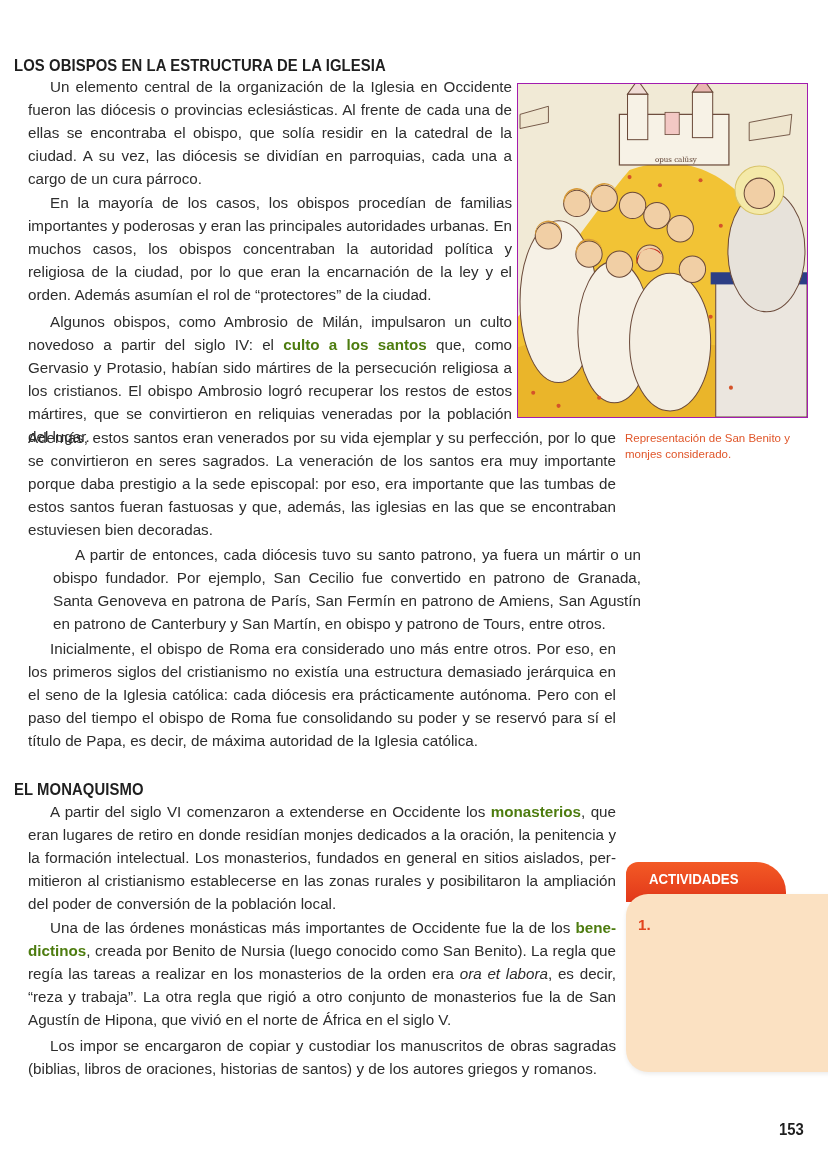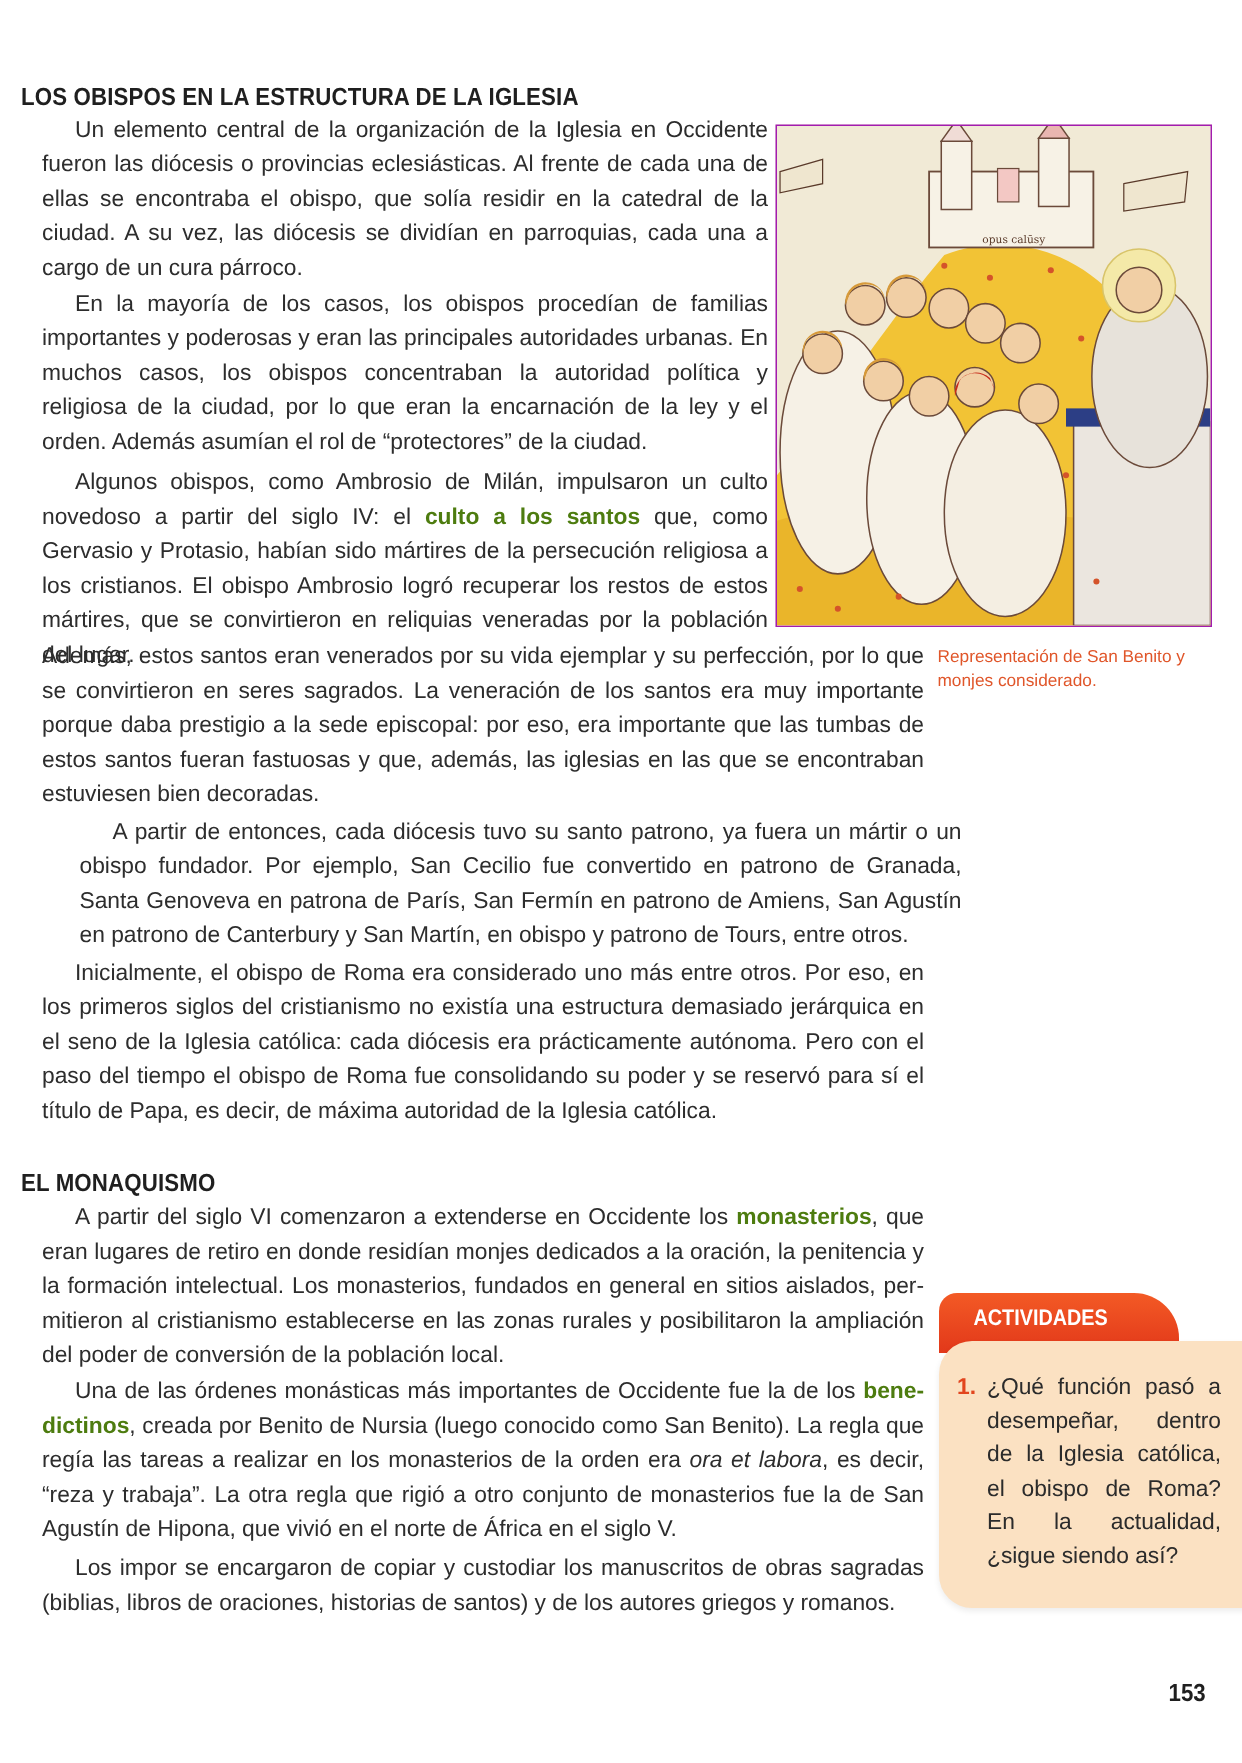--- a/index.html
+++ b/index.html
@@ -151,17 +151,16 @@
       </g>
     </svg>
   </div>
   <p class="caption">Representación de San Benito y monjes considerado.</p>
 
   <div class="act-tab"></div>
   <p class="act-tab-label">ACTIVIDADES</p>
   <div class="act-box"></div>
   <div class="act-item">
     <span class="act-num">1.</span>
-    <span class="act-text">¿Qué función pasó a desempeñar, dentro de la Iglesia católica, el obispo de Roma? En la actualidad, ¿sigue siendo así?</span>
   </div>
 
   <p class="page-number">153</p>
 </div>
 
 </body></html>

